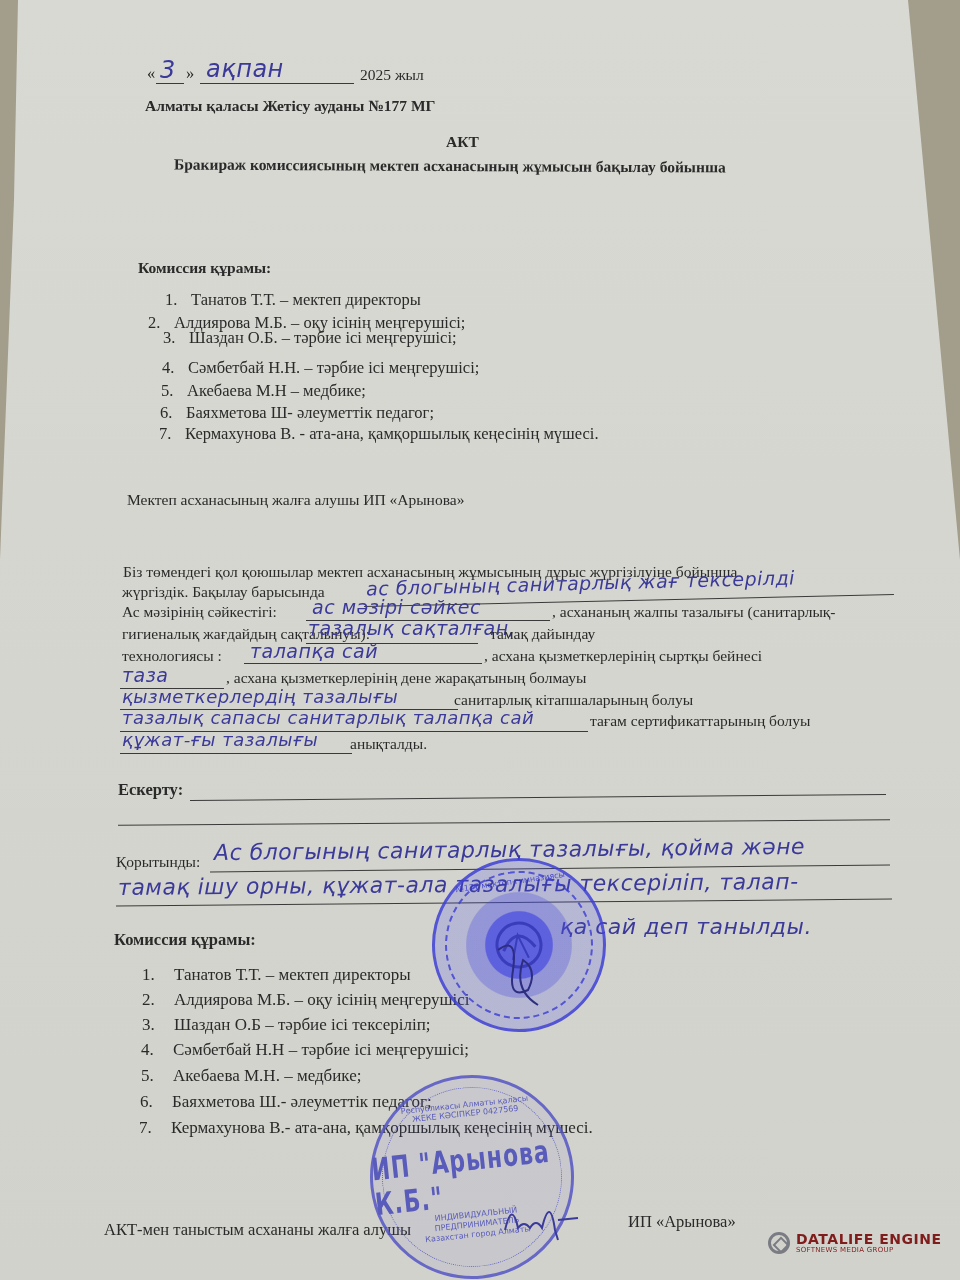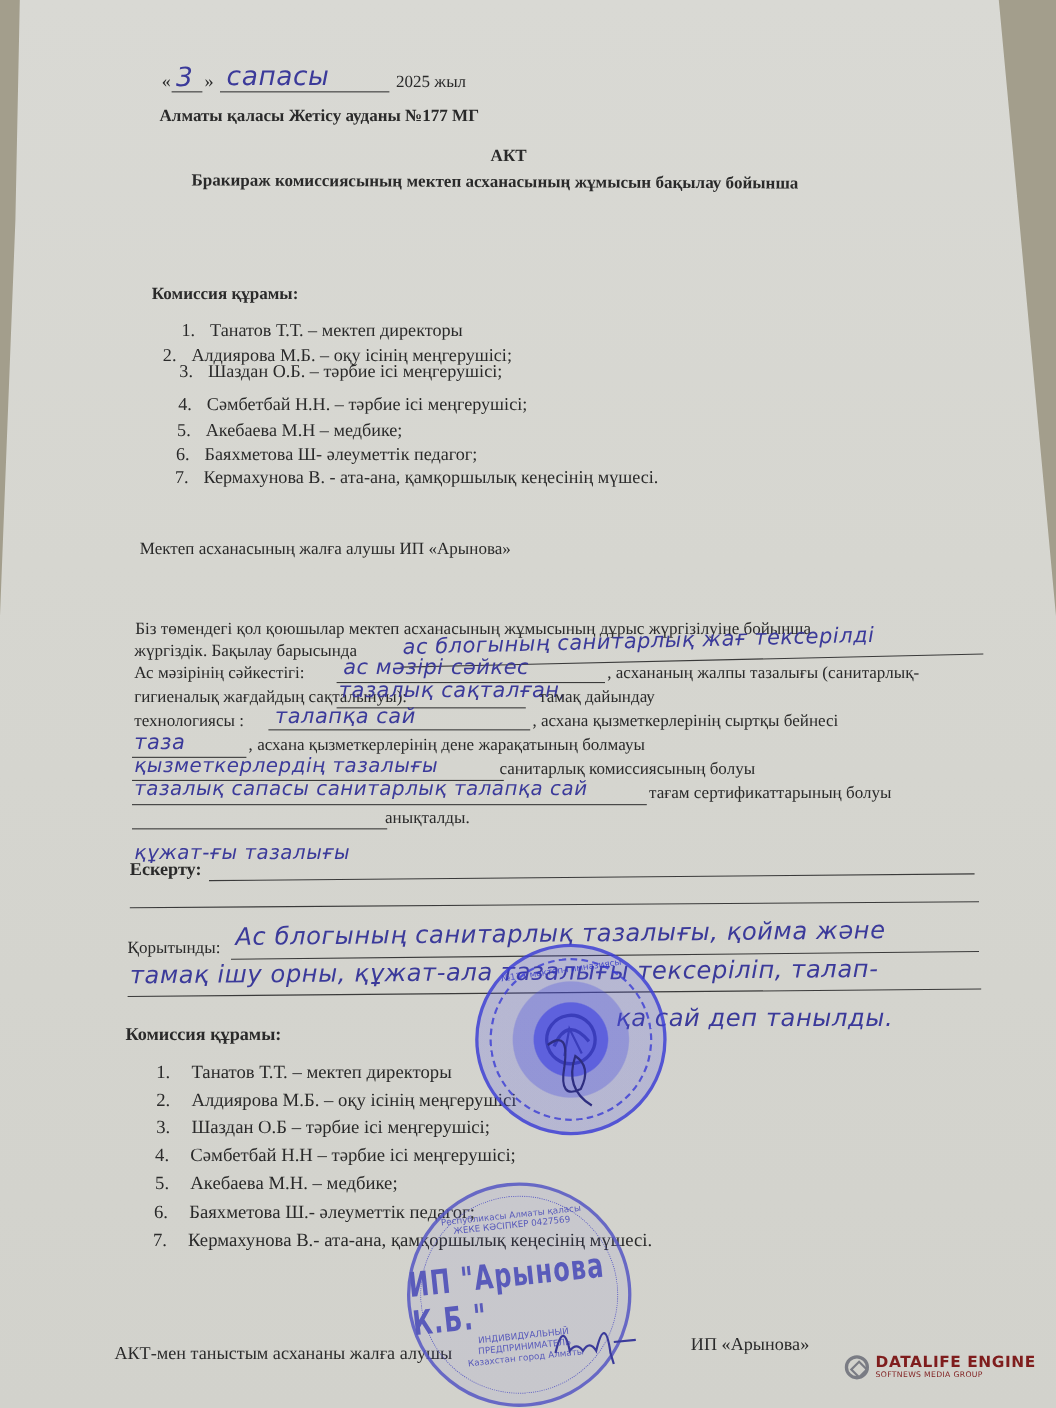--- a/index.html
+++ b/index.html
@@ -68,21 +68,21 @@
 </head>
 <body>
 
 <div class="paper"></div>
 
 <div class="abs t16" style="left:147px;top:64px;">«</div>
 <div class="line" style="left:156px;top:83px;width:28px;"></div>
 <div class="abs hw" style="left:160px;top:56px;font-size:24px;">3</div>
 <div class="abs t16" style="left:186px;top:64px;">»</div>
 <div class="line" style="left:200px;top:83px;width:154px;"></div>
-<div class="abs hw" style="left:206px;top:55px;font-size:24px;">сапасы</div>
+<div class="abs hw" style="left:206px;top:55px;font-size:24px;">ақпан</div>
 <div class="abs t15" style="left:360px;top:66px;">2025 жыл</div>
 
 <div class="abs bold t15" style="left:145px;top:97px;">Алматы қаласы Жетісу ауданы №177 МГ</div>
 <div class="abs bold t15" style="left:446px;top:133px;">АКТ</div>
 <div class="abs bold t15" style="left:174px;top:157px;transform:rotate(0.3deg);">Бракираж комиссиясының мектеп асханасының жұмысын бақылау бойынша</div>
 
 <div class="abs bold t15" style="left:138px;top:259px;">Комиссия құрамы:</div>
 <div>
   <div class="li" style="left:165px;top:290px;"><span class="num">1.</span><span>Танатов Т.Т. – мектеп директоры</span></div>
   <div class="li" style="left:148px;top:313px;"><span class="num">2.</span><span>Алдиярова М.Б. – оқу ісінің меңгерушісі;</span></div>
@@ -114,46 +114,46 @@
 <div class="line" style="left:244px;top:663px;width:238px;"></div>
 <div class="abs hw" style="left:250px;top:640px;font-size:19px;">талапқа сай</div>
 <div class="abs t15" style="left:484px;top:647px;">, асхана қызметкерлерінің сыртқы бейнесі</div>
 
 <div class="line" style="left:120px;top:688px;width:104px;"></div>
 <div class="abs hw" style="left:122px;top:664px;font-size:19px;">таза</div>
 <div class="abs t15" style="left:226px;top:669px;">, асхана қызметкерлерінің  дене жарақатының болмауы</div>
 
 <div class="line" style="left:120px;top:709px;width:338px;"></div>
 <div class="abs hw" style="left:122px;top:686px;font-size:18px;">қызметкерлердің тазалығы</div>
-<div class="abs t15" style="left:454px;top:691px;">санитарлық комиссиясының болуы</div>
+<div class="abs t15" style="left:454px;top:691px;">санитарлық кітапшаларының болуы</div>
 
 <div class="line" style="left:120px;top:731px;width:468px;"></div>
 <div class="abs hw" style="left:122px;top:707px;font-size:18px;">тазалық сапасы санитарлық талапқа сай</div>
 <div class="abs t15" style="left:590px;top:712px;">тағам сертификаттарының болуы</div>
 
 <div class="line" style="left:120px;top:753px;width:232px;"></div>
-<div class="abs hw" style="left:122px;top:729px;font-size:18px;margin-top:36px;">құжат-ғы тазалығы</div>
+<div class="abs hw" style="left:122px;top:729px;font-size:18px;">құжат-ғы тазалығы</div>
 <div class="abs t15" style="left:350px;top:735px;">анықталды.</div>
 
 <div class="abs bold t16" style="left:118px;top:780px;">Ескерту:</div>
 <div class="line" style="left:190px;top:797px;width:696px;transform:rotate(-0.5deg);"></div>
 <div class="line" style="left:118px;top:822px;width:772px;transform:rotate(-0.4deg);"></div>
 
 <div class="abs t15" style="left:116px;top:853px;">Қорытынды:</div>
 <div class="line" style="left:210px;top:868px;width:680px;transform:rotate(-0.6deg);"></div>
 <div class="abs hw" style="left:214px;top:837px;font-size:22px;transform:rotate(-0.6deg);">Ас блогының санитарлық тазалығы, қойма және</div>
 <div class="line" style="left:116px;top:902px;width:776px;transform:rotate(-0.5deg);"></div>
 <div class="abs hw" style="left:118px;top:872px;font-size:22px;transform:rotate(-0.5deg);">тамақ ішу орны, құжат-ала тазалығы тексеріліп, талап-</div>
 <div class="abs hw" style="left:560px;top:914px;font-size:22px;text-align:right;">қа сай деп танылды.</div>
 
 <div class="abs bold t16" style="left:114px;top:930px;">Комиссия құрамы:</div>
 <div>
   <div class="li t17" style="left:142px;top:965px;font-size:17px;"><span class="num" style="width:32px">1.</span><span>Танатов Т.Т. – мектеп директоры</span></div>
   <div class="li" style="left:142px;top:990px;font-size:17px;"><span class="num" style="width:32px">2.</span><span>Алдиярова М.Б. – оқу ісінің меңгерушісі</span></div>
-  <div class="li" style="left:142px;top:1015px;font-size:17px;"><span class="num" style="width:32px">3.</span><span>Шаздан О.Б – тәрбие ісі меңгерушісі;</span></div>
+  <div class="li" style="left:142px;top:1015px;font-size:17px;"><span class="num" style="width:32px">3.</span><span>Шаздан О.Б – тәрбие ісі тексеріліп;</span></div>
   <div class="li" style="left:141px;top:1040px;font-size:17px;"><span class="num" style="width:32px">4.</span><span>Сәмбетбай Н.Н – тәрбие ісі меңгерушісі;</span></div>
   <div class="li" style="left:141px;top:1066px;font-size:17px;"><span class="num" style="width:32px">5.</span><span>Акебаева М.Н. – медбике;</span></div>
   <div class="li" style="left:140px;top:1092px;font-size:17px;"><span class="num" style="width:32px">6.</span><span>Баяхметова Ш.- әлеуметтік педагог;</span></div>
   <div class="li" style="left:139px;top:1118px;font-size:17px;"><span class="num" style="width:32px">7.</span><span>Кермахунова В.- ата-ана, қамқоршылық кеңесінің мүшесі.</span></div>
 </div>
 
 <div class="abs t16" style="left:104px;top:1220px;">АКТ-мен   таныстым асхананы жалға алушы</div>
 <div class="abs t16" style="left:628px;top:1212px;">ИП «Арынова»</div>
 
 <div class="stamp stamp-school">

